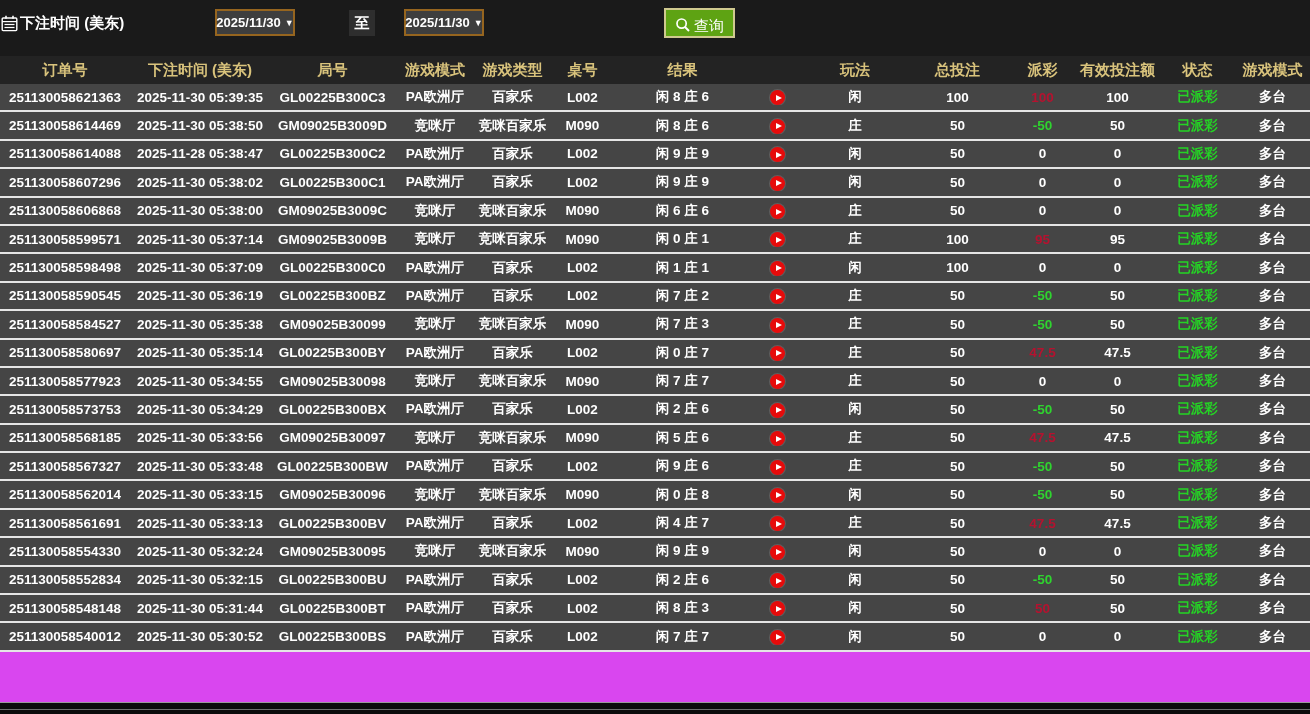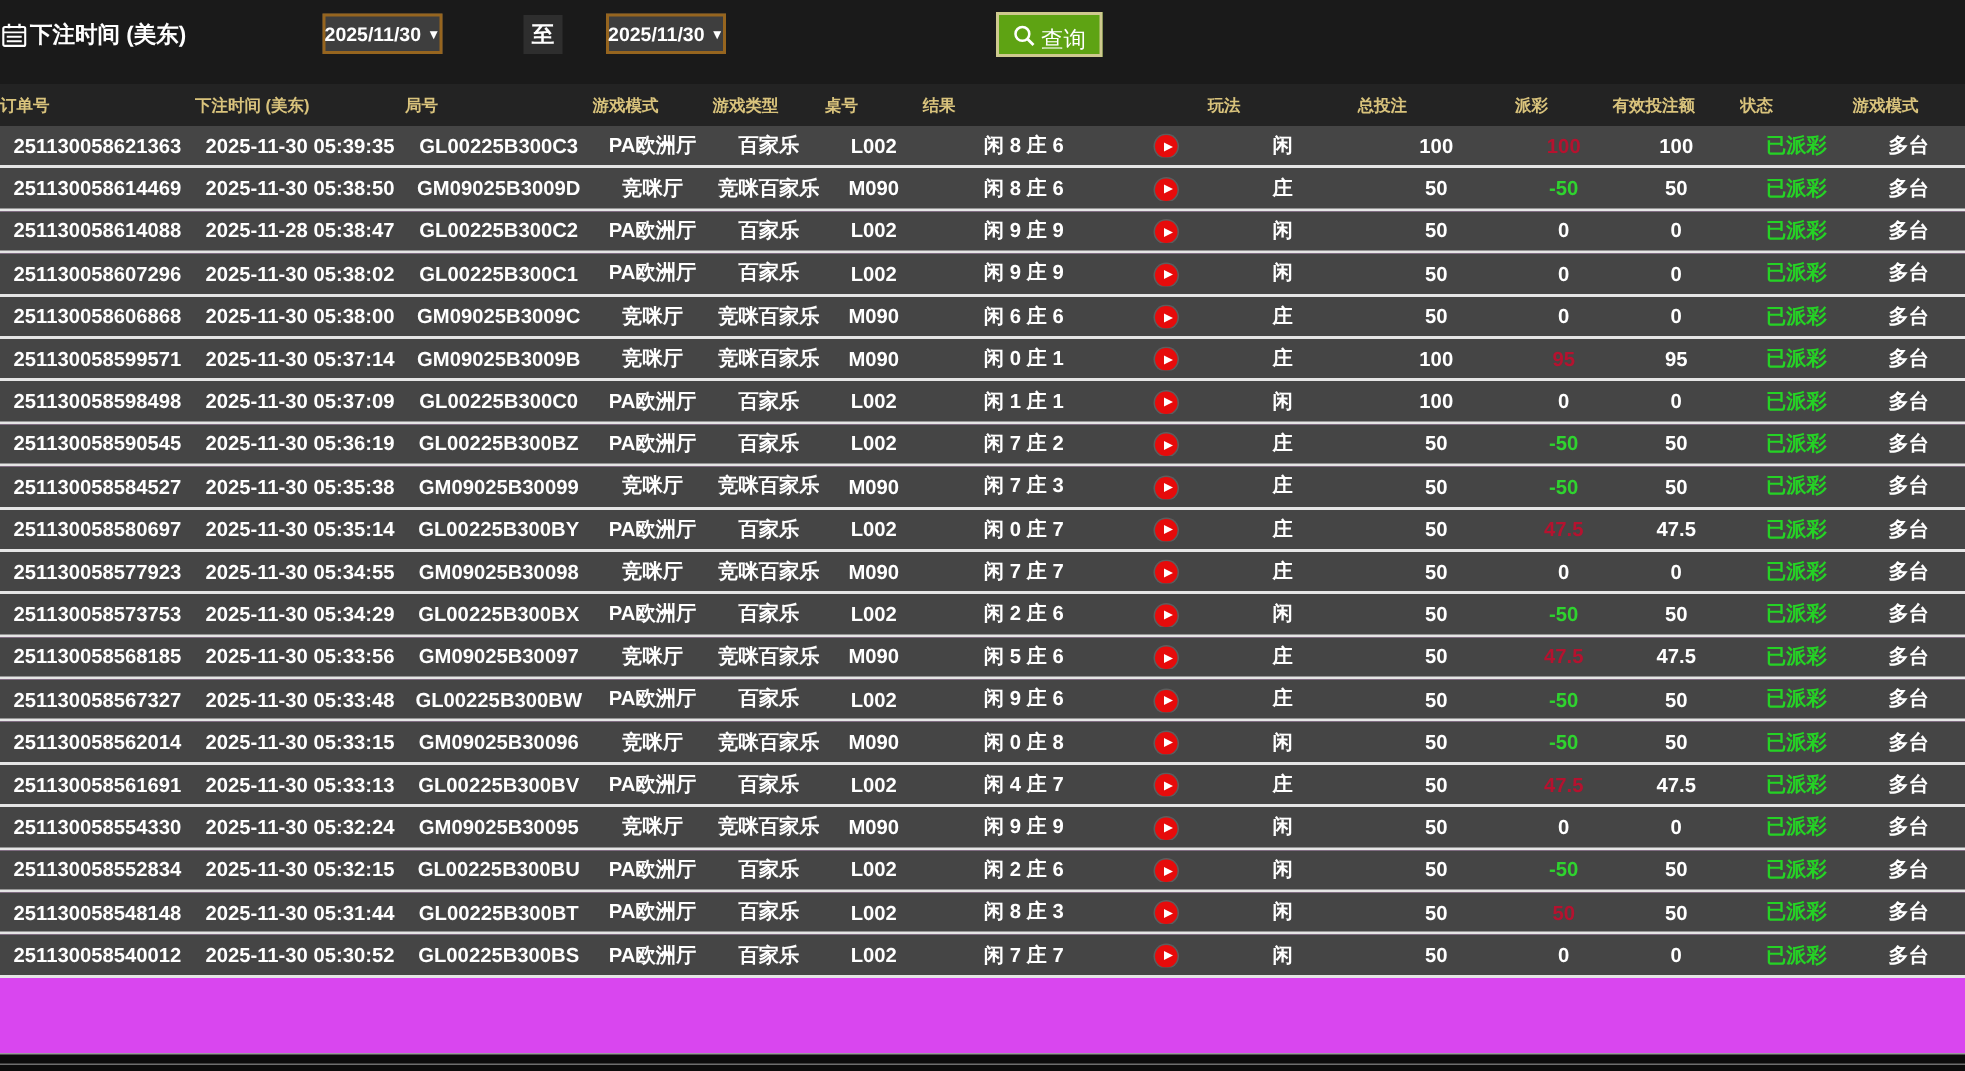--- a/index.html
+++ b/index.html
@@ -25,21 +25,21 @@
   .to-label{position:absolute;left:349px;top:10px;width:26px;height:26px;background:#2e2e2e;
             color:#fff;font-size:15px;font-weight:bold;display:flex;align-items:center;justify-content:center;}
   .searchbtn{position:absolute;left:620px;top:8px;height:30px;padding:0 9px;
              background:var(--search-button-bg);border:2px solid #cfc98f;box-sizing:border-box;
              color:#fff;font-size:15px;font-weight:normal;display:flex;align-items:flex-end;gap:3px;cursor:pointer;margin-left:44px;}
 
   
   .grid{display:grid;grid-template-columns:130px 140px 125px 80px 75px 65px 135px 55px 100px 105px 65px 85px 75px 75px;
         align-items:center;}
   .thead{position:absolute;top:56px;left:0;width:1310px;height:28px;background:#232323;}
-  .thead .cell{color:var(--header-text);font-size:11px;font-weight:bold;text-align:left;}
+  .thead .cell{color:var(--header-text);font-size:15px;font-weight:bold;text-align:center;}
   .tbody{position:absolute;top:84px;left:0;width:1310px;}
   .row{height:26.4px;background:#454545;border-bottom:2px solid #e5e5e5;}
   .cell{text-align:center;color:#fff;font-size:13.5px;font-weight:600;white-space:nowrap;overflow:hidden;}
   .cell.pos{color:var(--payout-positive);}
   .cell.neg{color:var(--payout-negative);}
   .cell.status{color:var(--status-paid);}
   .play{width:15px;height:15px;border-radius:50%;background:#e60b0b;display:inline-flex;
         align-items:center;justify-content:center;cursor:pointer;box-shadow:0 0 0 1px #ffffff22;}
   .tri{width:0;height:0;border-left:6px solid #fff;border-top:3.5px solid transparent;
        border-bottom:3.5px solid transparent;margin-left:2px;}

